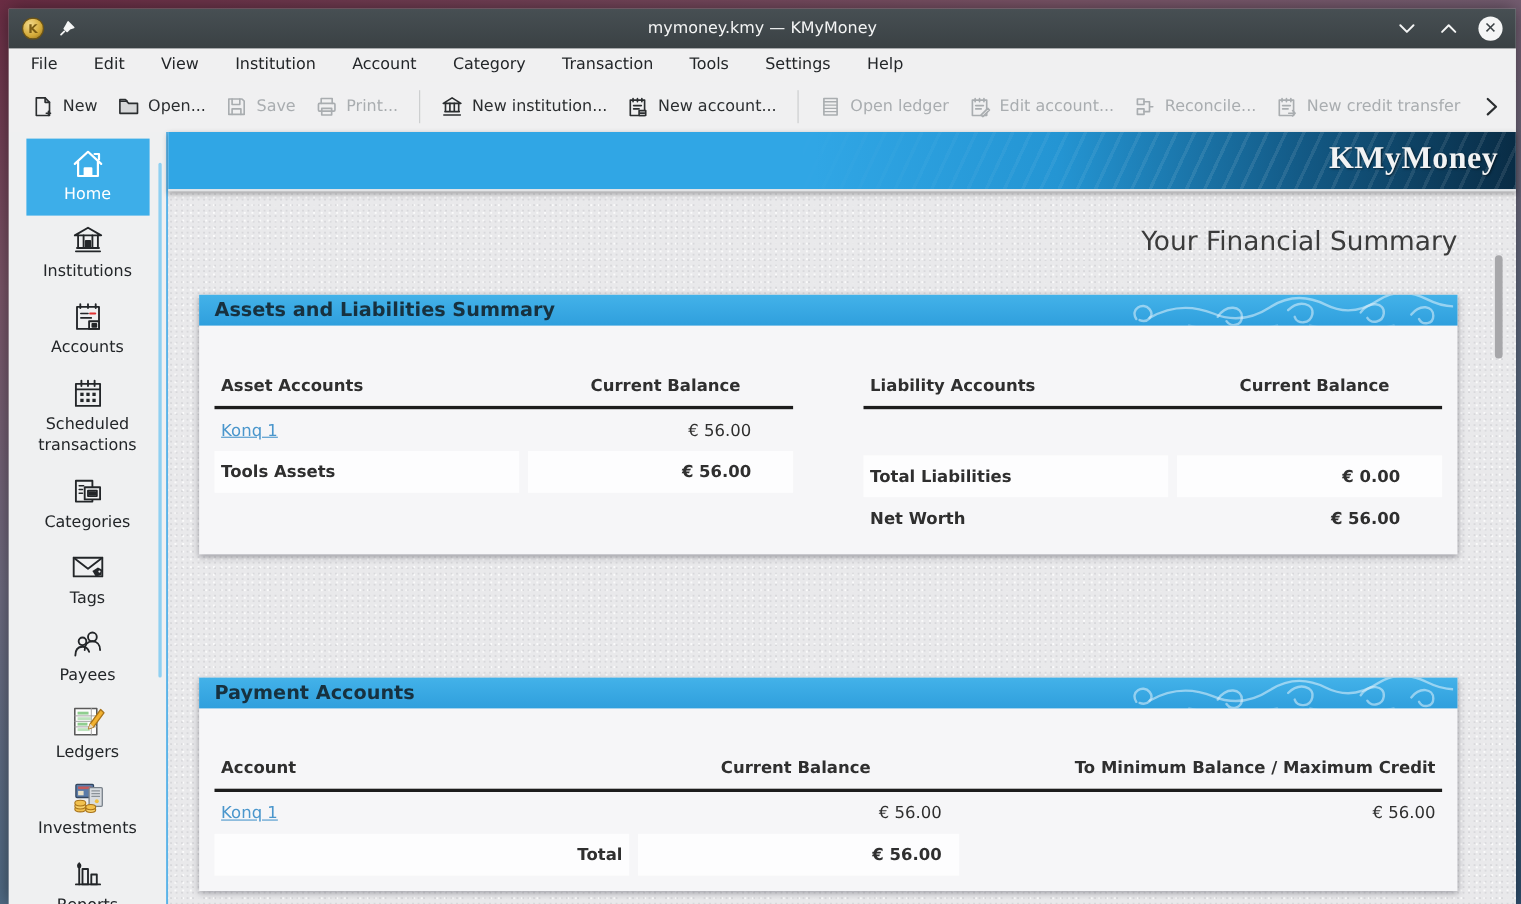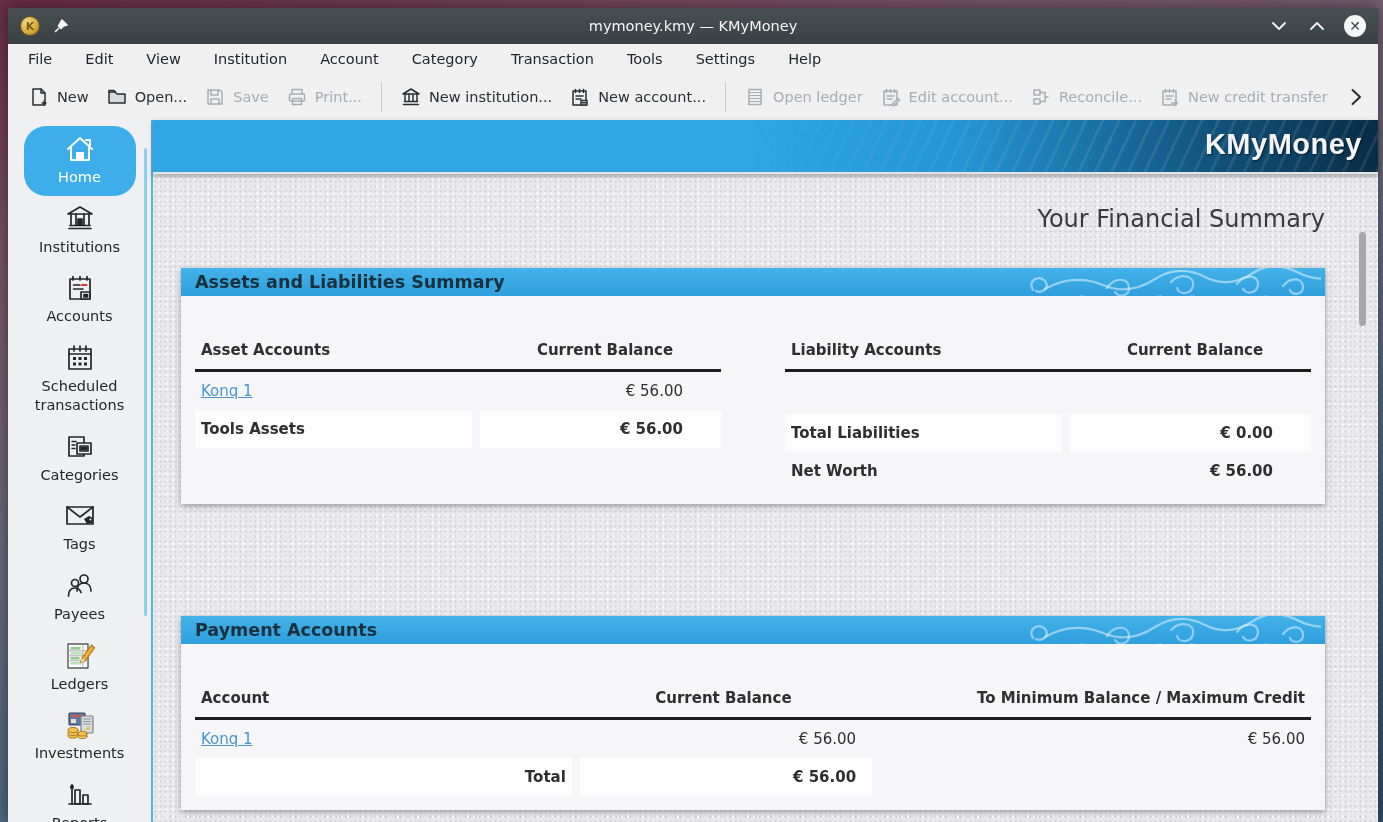--- a/index.html
+++ b/index.html
@@ -36,32 +36,32 @@
   .tbtn { display:flex; align-items:center; gap:8px; padding:7px 9px; font-size:14.5px; color:#2b2e30; white-space:nowrap; }
   .tbtn svg { flex:0 0 auto; }
   .tbtn.disabled { color:#a9adb0; }
   .tsep { width:1px; height:30px; background:#c9cbcc; margin:0 10px; flex:0 0 1px; }
   .toverflow { margin-left:auto; color:#2b2e30; display:flex; align-items:center; padding:4px; }
   
   .body-row { flex:1; display:flex; min-height:0; }
   .sidebar { width:143px; flex:0 0 143px; background:#eff0f1; position:relative; padding-top:6px; overflow:hidden; }
   .side-item { width:112px; margin:0 auto; display:flex; flex-direction:column; align-items:center; gap:4px;
     padding:8px 2px 8px; font-size:14.5px; color:#232629; text-align:center; line-height:1.35; cursor:pointer; }
-  .side-item.selected { background:#3daee9; color:#fff;border-radius:22px; }
+  .side-item.selected { background:#3daee9; color:#fff; }
   .side-item svg { display:block; }
   .side-scroll { position:absolute; right:4px; top:28px; width:3px; height:468px; background:#8fd0f2; border-radius:2px; }
   
   .main { flex:1; min-width:0; position:relative; display:flex; flex-direction:column; border-left:2px solid #5ab3e8; }
   .banner { height:54px; flex:0 0 54px; position:relative; overflow:hidden;
     background:linear-gradient(90deg,#30a6e5 0%,#30a6e5 48%,#2495d3 66%,#135a86 84%,#092c45 100%);
     border-bottom:2px solid #e2e4e6; box-shadow:0 2px 5px rgba(0,0,0,.3); z-index:3; }
   .banner::after { content:""; position:absolute; top:0; bottom:0; right:0; width:55%;
     background:repeating-linear-gradient(115deg,rgba(255,255,255,.09) 0 3px,rgba(255,255,255,0) 3px 15px);
     -webkit-mask-image:linear-gradient(90deg,transparent,#000 60%); mask-image:linear-gradient(90deg,transparent,#000 60%); }
-  .banner-logo { position:absolute; right:16px; top:8px; font-family:Liberation Sans, sans-serif;
+  .banner-logo { position:absolute; right:16px; top:8px; font-family:Liberation Serif, serif;
     font-weight:bold; font-size:29px; color:#f2f3f4; letter-spacing:.5px; text-shadow:1px 1px 2px rgba(0,0,0,.6); z-index:2; display:block; }
   .content { flex:1; min-height:0; overflow:hidden; padding:0 53px 0 28px; position:relative;
     background-color:#e9e9eb;
     background-image:radial-gradient(rgba(110,112,122,.14) 1px,transparent 1.3px),
                      radial-gradient(rgba(255,255,255,.8) 1px,transparent 1.3px);
     background-size:5px 5px,7px 7px; background-position:0 0,3px 2px; }
   .page-title { text-align:right; font-size:24px; font-weight:400; color:#3b3b3b; margin:31px 0 35px; }
   
   .card { background:#f6f6f8; box-shadow:0 2px 6px rgba(60,60,70,.45); }
   .card-header { height:28px; background:linear-gradient(#43b2e9,#2f9fdd); display:flex; align-items:center;

